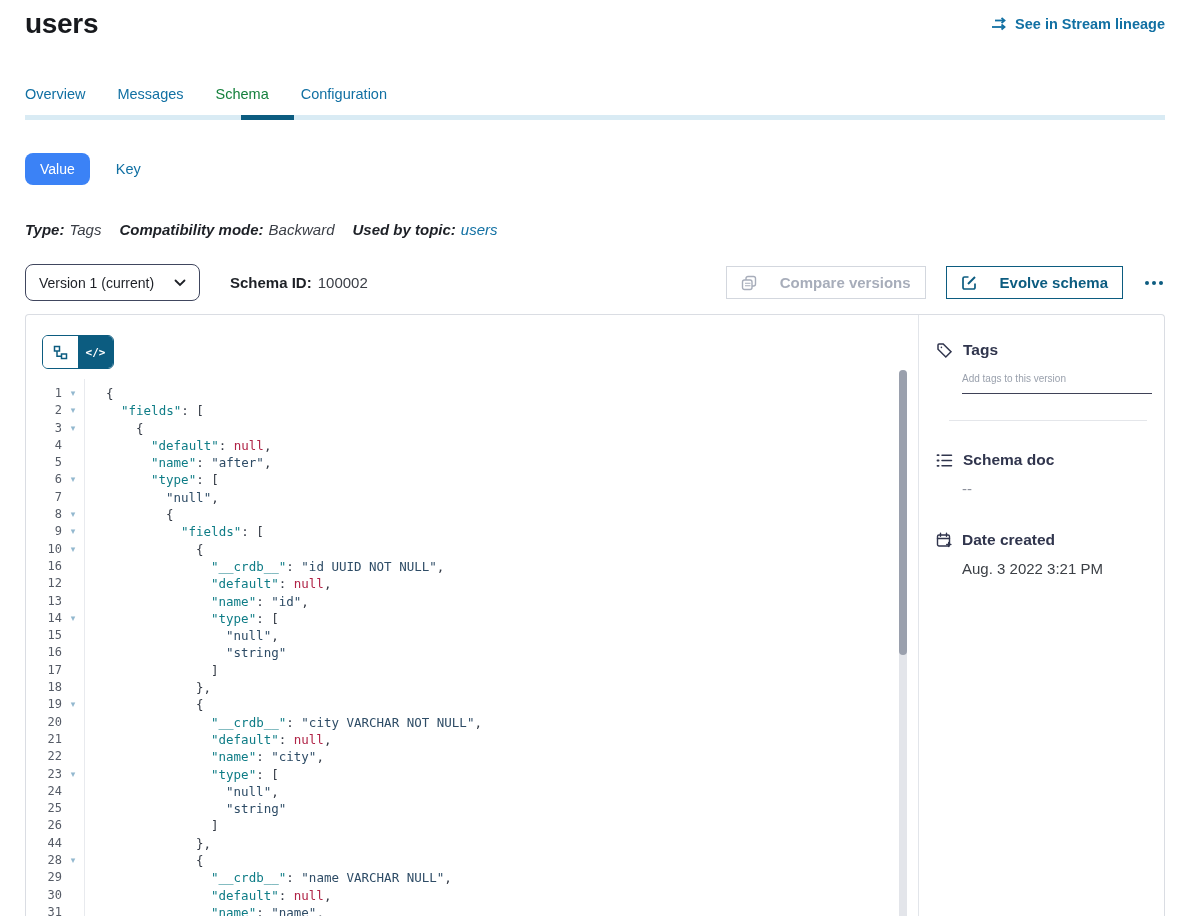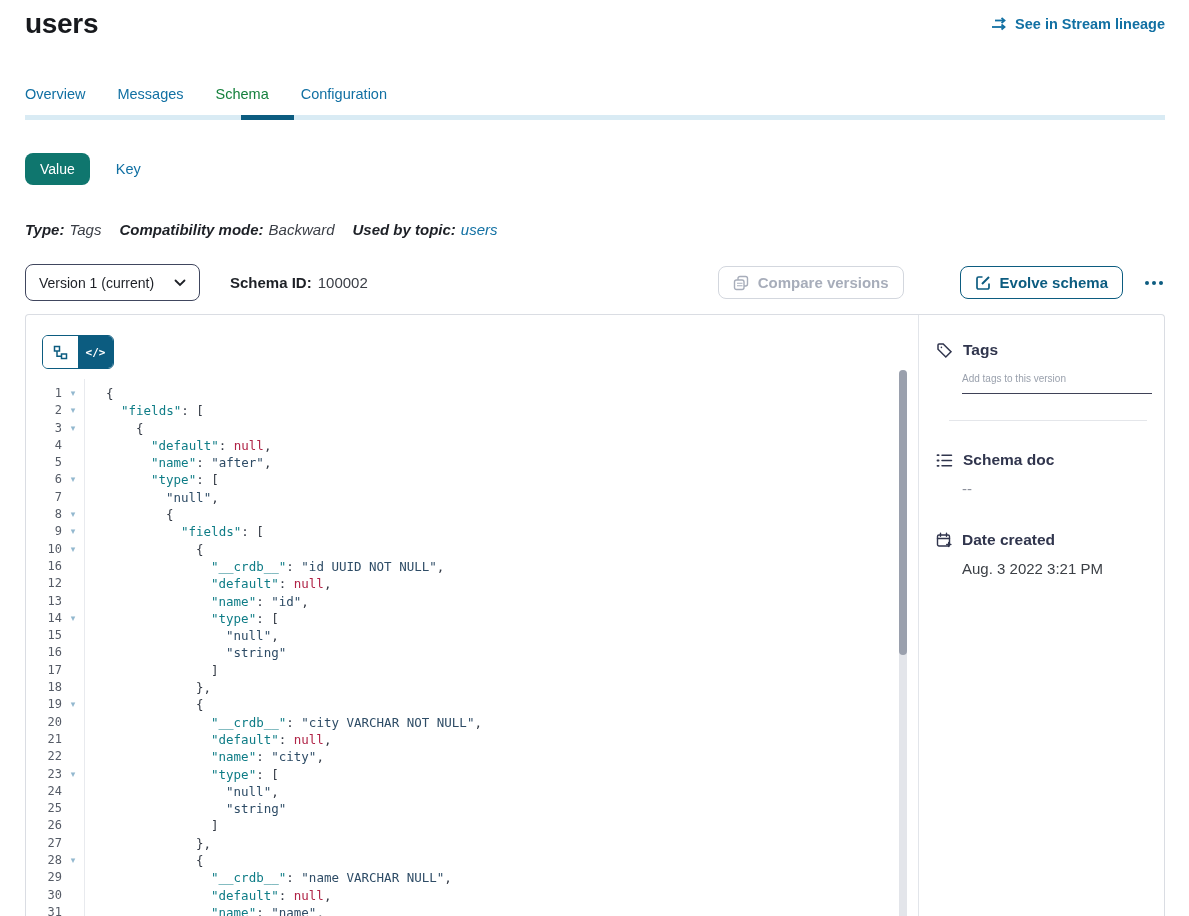--- a/index.html
+++ b/index.html
@@ -15,38 +15,38 @@
   
   .tabbar { position:relative; margin-top:46px; }
   .tabs-row { display:flex; gap:32px; padding:0 0 13px 25px; font-size:14.5px; }
   .tab { color:#1170a3; cursor:pointer; }
   .tab.active { color:#15803d; font-weight:400; }
   .tab-track { position:relative; height:5px; background:#d9ebf4; margin:0 24px 0 25px; }
   .tab-marker { position:absolute; top:0; height:5px; background:#0c5c80; }
 
   
   .vk-row { display:flex; align-items:center; gap:26px; margin:33px 0 0 25px; }
-  .btn-value { background:#0f766e; color:#fff; font-size:14px; padding:8px 15px; border:none;
+  .btn-value { background:#3b82f6; color:#fff; font-size:14px; padding:8px 15px; border:none;
     border-radius:8px; cursor:pointer; font-family:inherit; }
   .key-link { color:#1170a3; font-size:14.5px; cursor:pointer; }
 
   
   .meta-row { display:flex; gap:18px; margin:36px 0 0 25px; font-size:15px; color:#3a3e46;font-style:italic; }
   .meta-item { display:flex; gap:5px; }
   .meta-label { font-weight:700; color:#1d2026; }
   .meta-link { color:#1170a3; cursor:pointer; }
 
   
   .version-bar { display:flex; align-items:center; margin:26px 24px 0 25px; }
   .version-select { display:flex; align-items:center; justify-content:space-between; width:175px; height:37px;
     border:1px solid #40465e; border-radius:8px; padding:0 13px; font-size:14px; color:#1d2026; cursor:pointer; background:#fff; }
   .schema-id { display:flex; gap:6px; margin-left:30px; font-size:15px; color:#3a3e46; }
   .actions { margin-left:auto; display:flex; align-items:center; gap:20px; }
-  .btn-outline { display:flex; align-items:center; gap:9px; height:33px; padding:0 14px; border-radius:8px;
-    background:#fff; font-size:15px; font-weight:600; font-family:inherit; cursor:pointer;margin-left:36px; }
+  .btn-outline { display:flex; align-items:center; gap:23px; height:33px; padding:0 14px; border-radius:0;
+    background:#fff; font-size:15px; font-weight:600; font-family:inherit; cursor:pointer; }
   .btn-compare { border:1px solid #d3d7de; color:#a7adba; }
   .btn-evolve { border:1.5px solid #0c5c80; color:#0c5c80; }
   .more-dots { display:flex; gap:3px; padding:6px 2px; cursor:pointer; }
   .more-dots i { width:4px; height:4px; border-radius:50%; background:#0c5c80; }
 
   
   .card { display:flex; margin:13px 24px 0 25px; height:617px; border:1px solid #dadde3;
     border-bottom:none; border-radius:4px 4px 0 0; }
   .code-pane { position:relative; width:894px; }
   .editor-toolbar { padding:20px 0 0 16px; }
@@ -295,21 +295,21 @@
           </div>
           <div class="gl">
             <span class="ln">25</span>
             <span class="fold"></span>
           </div>
           <div class="gl">
             <span class="ln">26</span>
             <span class="fold"></span>
           </div>
           <div class="gl">
-            <span class="ln">27</span>
+            <span class="ln">44</span>
             <span class="fold"></span>
           </div>
           <div class="gl">
             <span class="ln">28</span>
             <span class="fold">▾</span>
           </div>
           <div class="gl">
             <span class="ln">29</span>
             <span class="fold"></span>
           </div>

